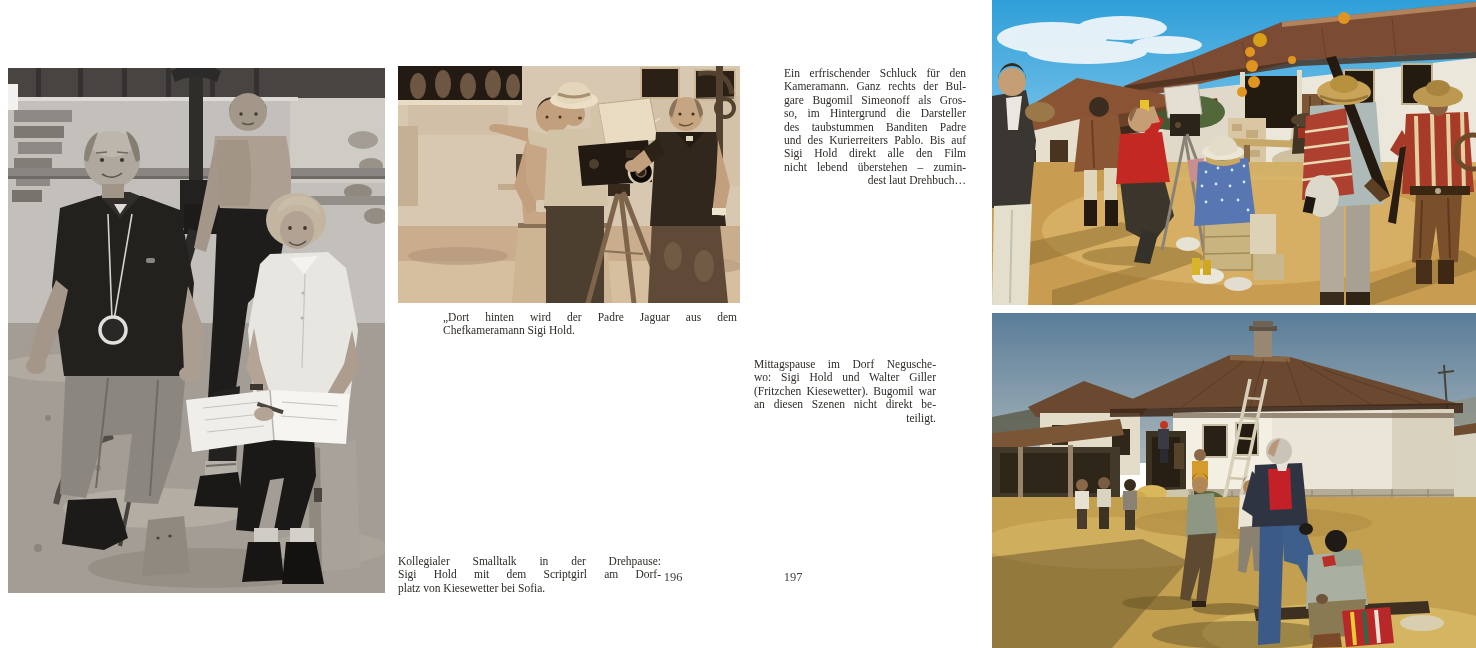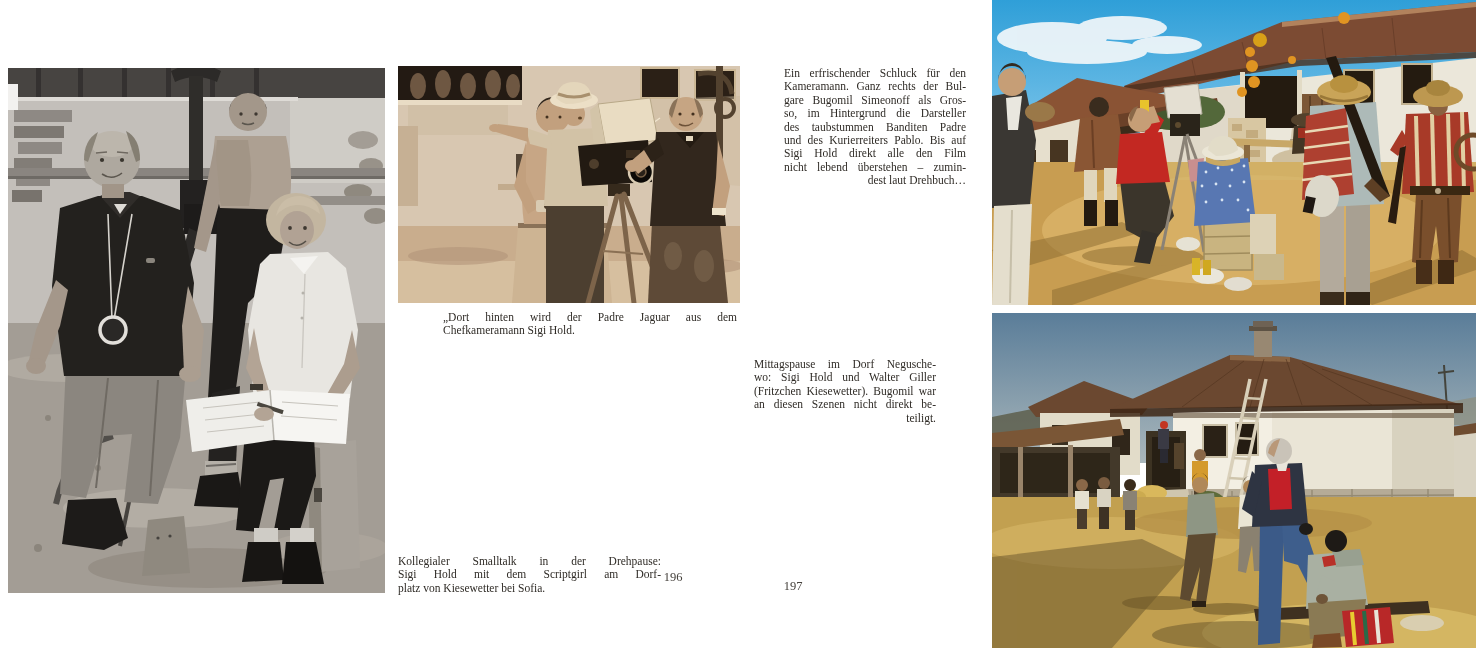--- a/index.html
+++ b/index.html
@@ -10,21 +10,21 @@
   .caption { position:absolute; font-size:11.5px; line-height:13.4px; color:#2f2b26; }
   .cap-line { white-space:nowrap; text-align:justify; text-align-last:justify; text-justify:inter-word; }
   .caption.last-left  .cap-line:last-child { text-align-last:left; }
   .caption.last-right .cap-line:last-child { text-align-last:right; }
   .pagenum { position:absolute; font-size:12.5px; color:#433f3a; width:40px; text-align:center; }
   #cap-director   { left:443px; top:311px; width:294px; }
   #cap-smalltalk  { left:398px; top:516px; width:263px;margin-top:39px; }
   #cap-drink      { left:784px; top:67px;  width:182px; }
   #cap-lunch      { left:754px; top:358px; width:182px; }
   #pagenum-left   { left:653px; top:570px; }
-  #pagenum-right  { left:773px; top:570px;margin-top:9px; }
+  #pagenum-right  { left:773px; top:570px; }
   #photo-smalltalk { left:8px;   top:68px;  width:377px; height:525px; }
   #photo-director  { left:398px; top:66px;  width:342px; height:237px; }
   #photo-set       { left:992px; top:0;     width:484px; height:305px; }
   #photo-lunch     { left:992px; top:313px; width:484px; height:335px; }
 </style>
 </head>
 <body>
 
 <div class="spread">
 

